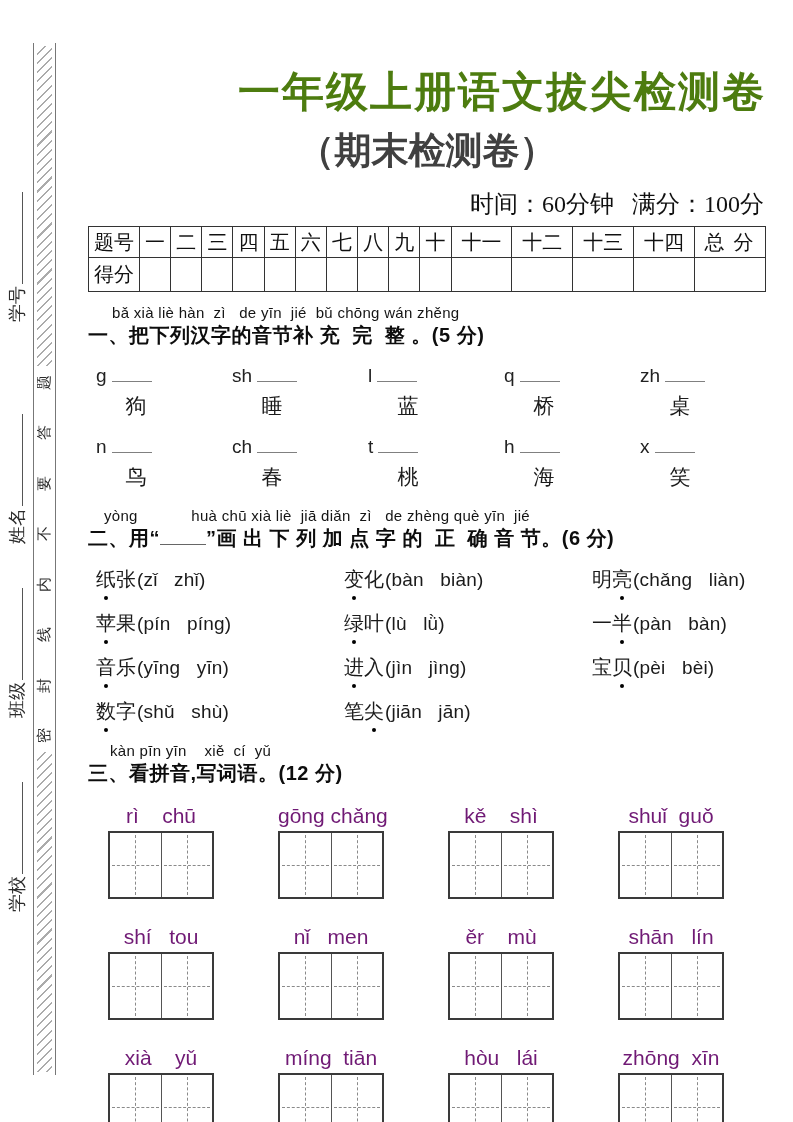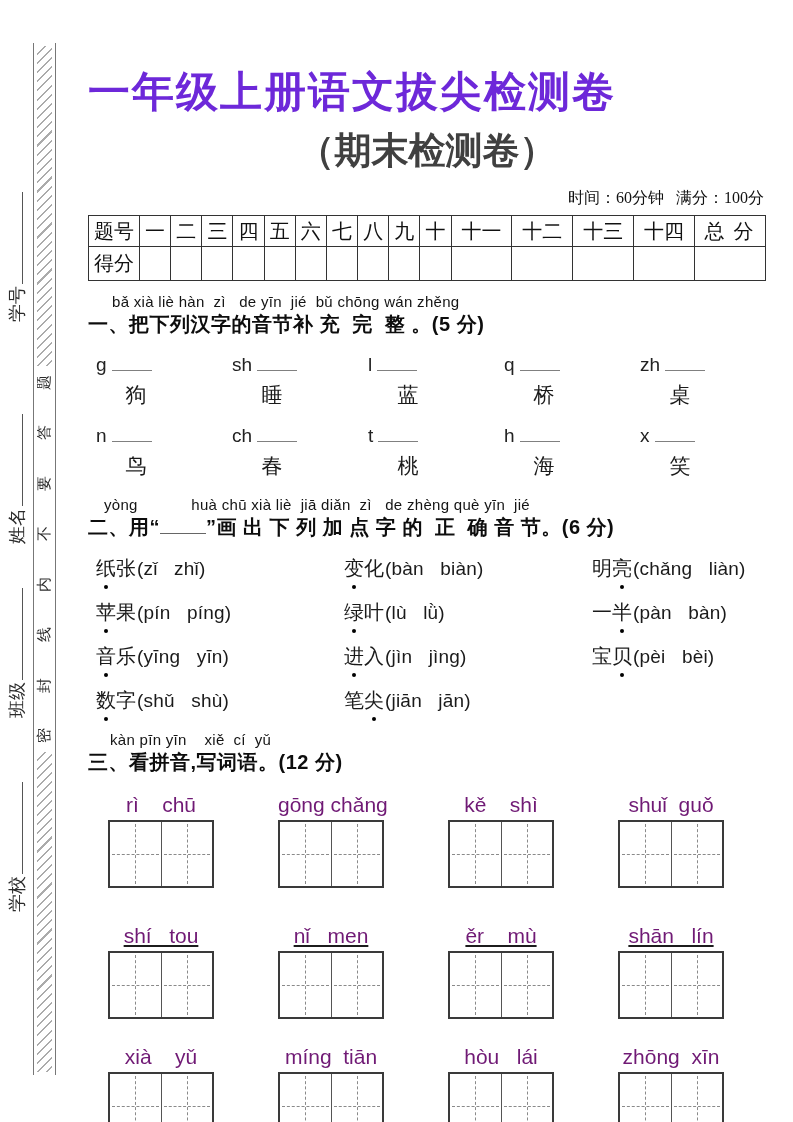--- a/index.html
+++ b/index.html
@@ -17,26 +17,26 @@
   .seal-chars span{transform:rotate(-90deg);font-size:15px;color:#2a2a2a;
     font-family:"Liberation Serif",serif;}
 
   .side-label{position:absolute;left:-64px;width:160px;height:22px;transform:rotate(-90deg);
     display:flex;align-items:baseline;justify-content:center;font-size:18px;color:#2a2a2a;
     font-family:"Liberation Serif",serif;}
   .side-line{display:inline-block;width:92px;height:15px;border-bottom:1.2px solid #555;margin-left:2px;}
 
   
   .content{position:absolute;left:88px;top:0;width:678px;}
-  .title{margin:64px 0 0 0;text-align:left;font-family:"Liberation Serif",serif;
-    font-weight:bold;font-size:42px;letter-spacing:2px;color:#6d28d9;}
+  .title{margin:64px 0 0 0;text-align:right;font-family:"Liberation Serif",serif;
+    font-weight:bold;font-size:42px;letter-spacing:2px;color:#4d7c0f;}
   .subtitle{margin:6px 0 0 0;text-align:center;font-family:"Liberation Serif",serif;
     font-weight:bold;font-size:37px;color:#404040;}
   .info{margin:12px 2px 6px 0;text-align:right;font-family:"Liberation Serif",serif;
-    font-size:16px;white-space:pre;color:#111;}
+    font-size:24px;white-space:pre;color:#111;}
 
   table.score{width:100%;border-collapse:collapse;font-family:"Liberation Serif",serif;
     font-size:20px;color:#111;}
   table.score td{border:1.6px solid #333;text-align:center;padding:0;}
   table.score tr:first-child td{height:30px;}
   table.score tr:last-child td{height:33px;}
   td.qhead{width:50px;}
   td.total{width:70px;letter-spacing:2px;}
 
   .pinyin-line{font-size:15px;color:#141414;white-space:pre;margin:0;letter-spacing:0.3px;}
@@ -258,21 +258,21 @@
       </div>
       <div class="s3-unit">
         <div class="s3-pinyin">shuǐ  guǒ</div>
         <div class="tian-box">
             <div class="tian-cell"></div>
             <div class="tian-cell"></div>
           </div>
       </div>
     </div>
 
-    <div class="s3-row" style="margin-top:36px;text-decoration:underline;">
+    <div class="s3-row" style="margin-top:26px;">
       <div class="s3-unit">
         <div class="s3-pinyin">shí   tou</div>
         <div class="tian-box">
             <div class="tian-cell"></div>
             <div class="tian-cell"></div>
           </div>
       </div>
       <div class="s3-unit">
         <div class="s3-pinyin">nǐ   men</div>
         <div class="tian-box">

